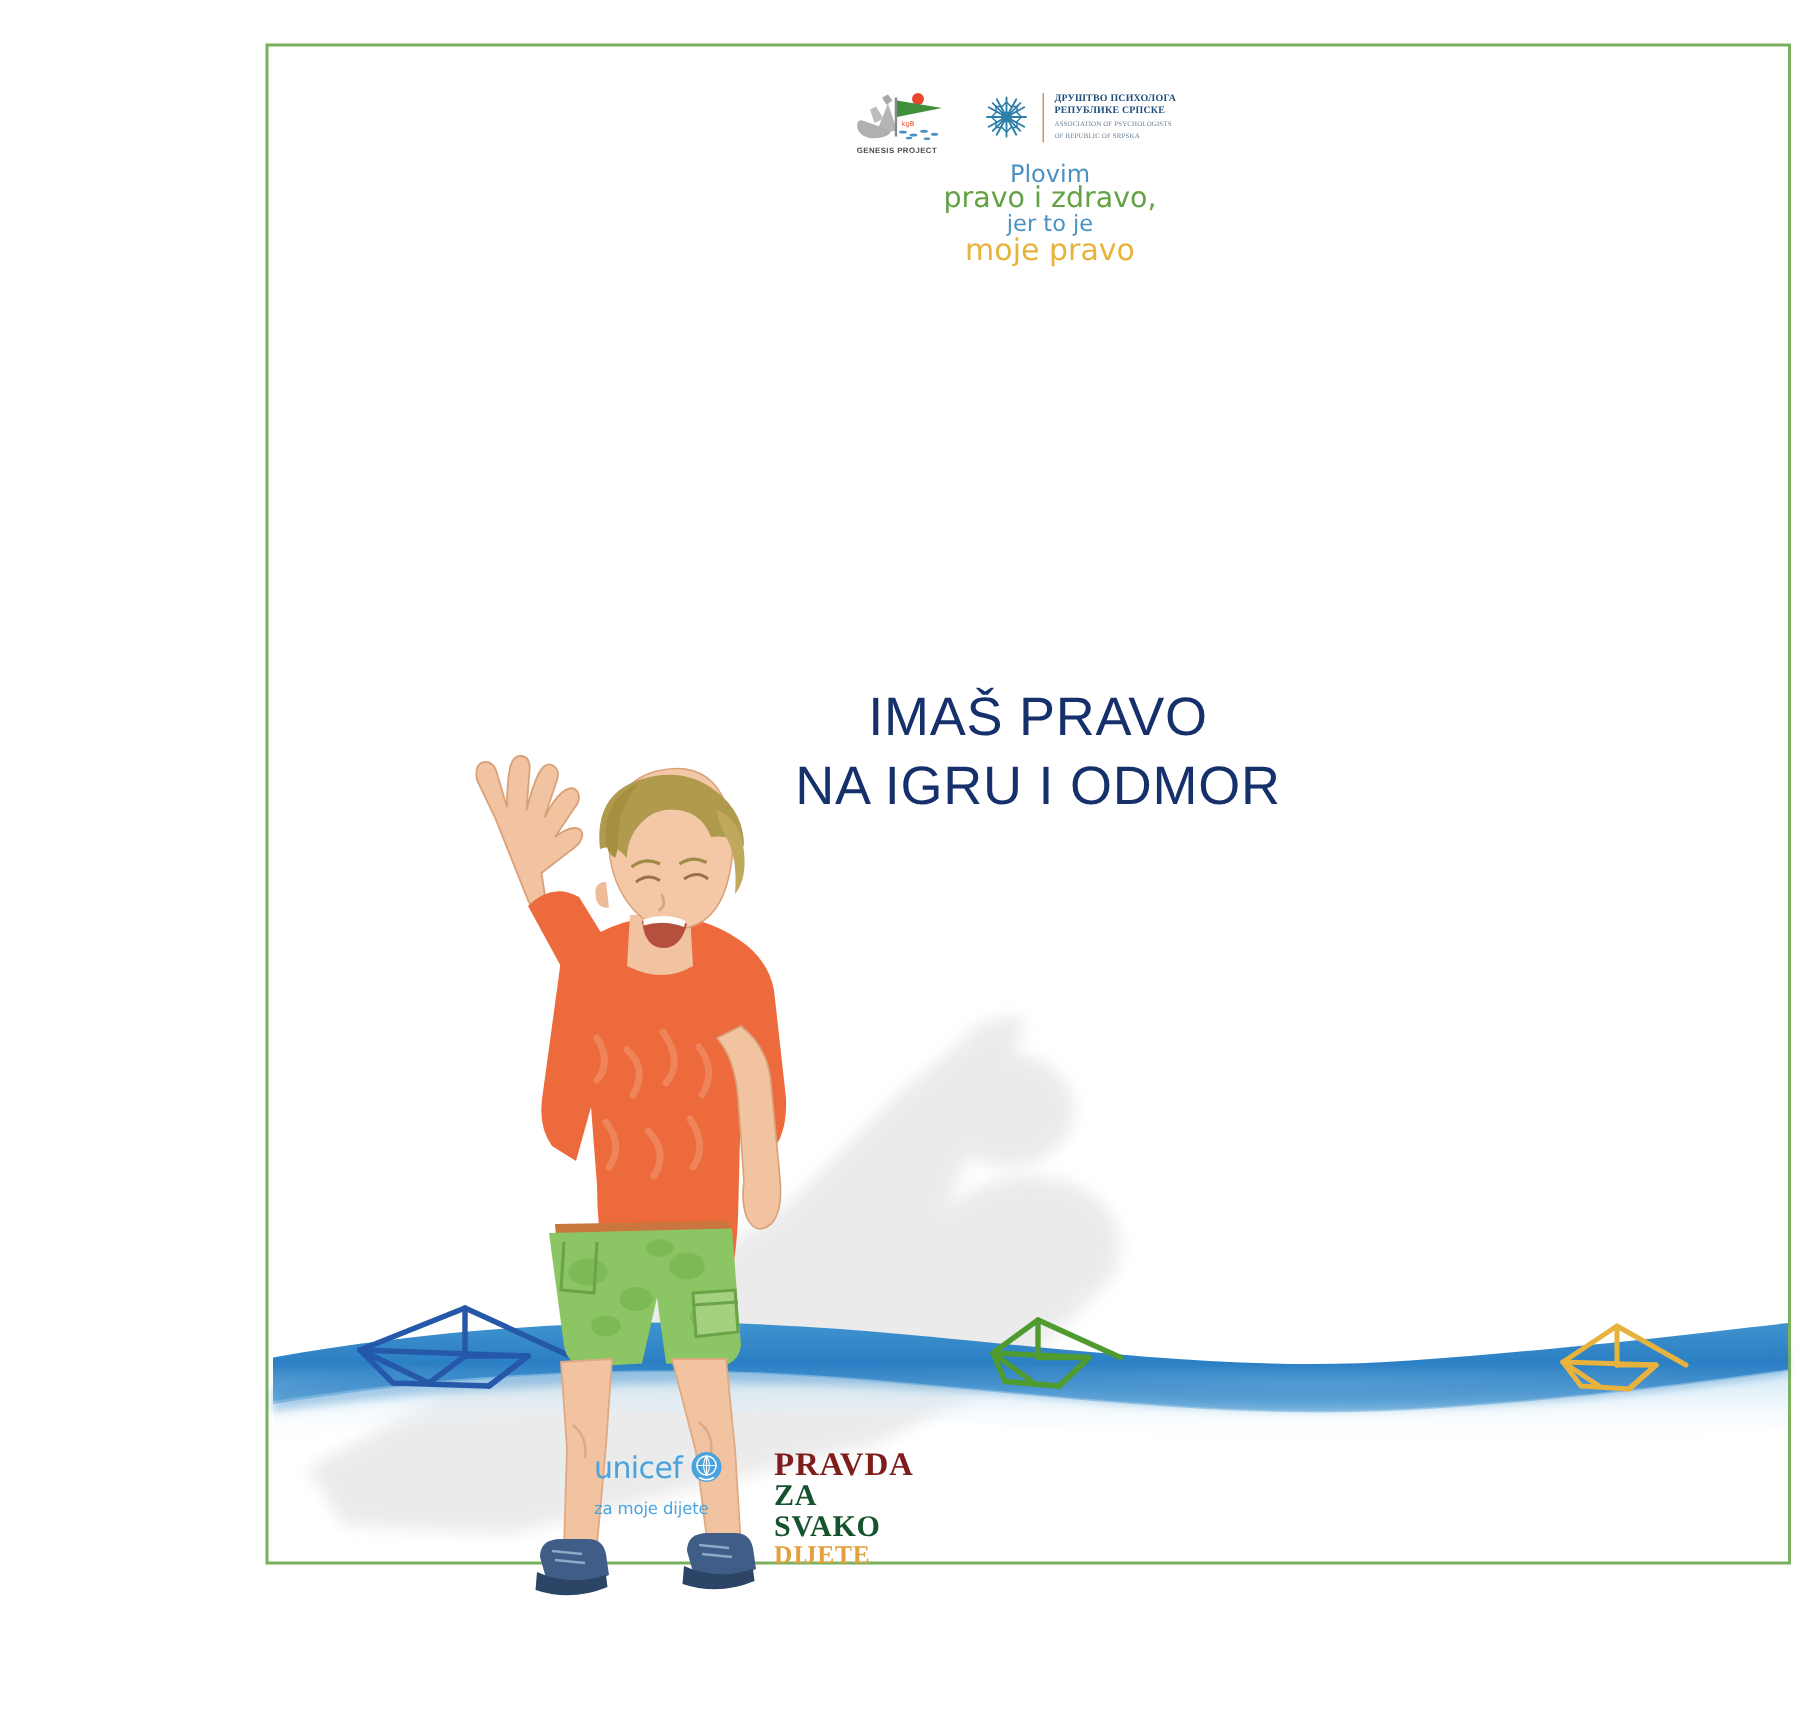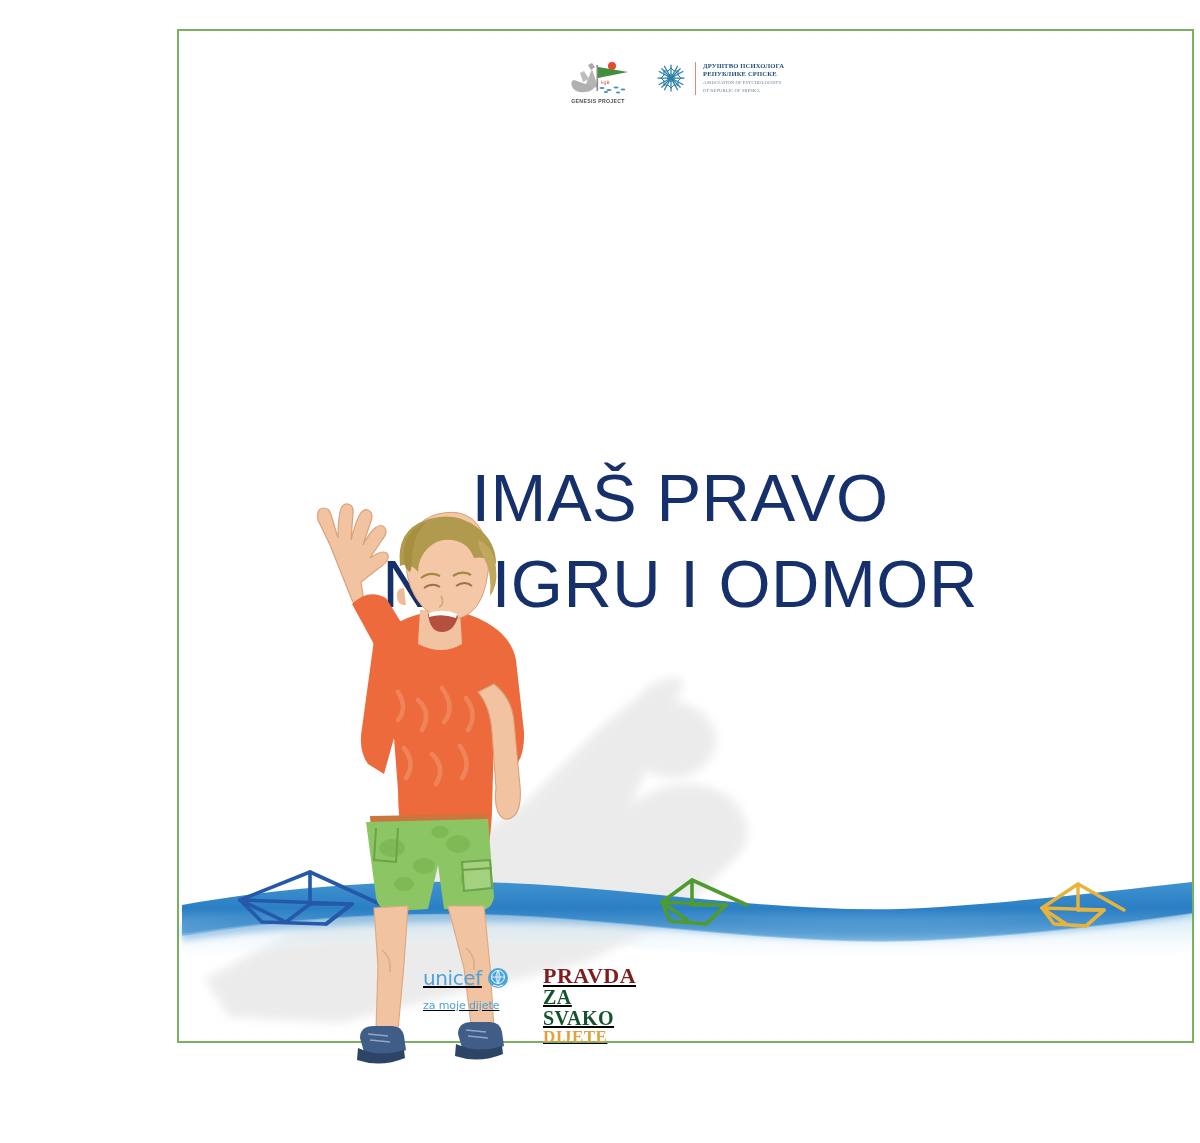--- a/index.html
+++ b/index.html
@@ -63,34 +63,34 @@
     line-height: 1.02;
   }
   .tl { display: block; white-space: nowrap; }
   .tl1 { font-size: 16px; color: #4a90c2; }
   .tl2 { font-size: 19px; color: #64a345; margin-top: -1px; }
   .tl3 { font-size: 15px; color: #4a90c2; margin-top: -1px; }
   .tl4 { font-size: 20px; color: #e8b33c; margin-top: -1px; }
   
   .title {
     position: absolute;
-    left: 250px; top: 455px; width: 860px;
+    left: 262px; top: 455px; width: 860px;
     text-align: center;
     font-family: "Liberation Sans", sans-serif;
-    font-size: 67px; font-weight: 400;
+    font-size: 36px; font-weight: 400;
     color: #16306b; line-height: 1.28;
     letter-spacing: .5px;
   }
   .title span { display: block; }
   
   .partners {
     position: absolute;
-    left: 423px; top: 963px;
+    left: 396px; top: 963px;
     width: 560px; height: 62px;
-    display: flex; align-items: center; gap: 0px; text-decoration: underline;
+    display: flex; align-items: center; gap: 0px;
   }
   .unicef { width: 112px; height: 56px; position: relative; }
   .unicef-word {
     font-family: "DejaVu Sans", sans-serif;
     font-size: 20px; color: #4aa3dd; letter-spacing: -.4px;
   }
   .unicef-sub {
     font-family: "DejaVu Sans", sans-serif;
     font-size: 11px; color: #4aa3dd; margin-top: 9px; letter-spacing: -.1px;
   }
@@ -187,20 +187,26 @@
       <div class="dprs-rule"></div>
       <div class="dprs-text">
         <div class="dprs-cyr">ДРУШТВО ПСИХОЛОГА</div>
         <div class="dprs-cyr">РЕПУБЛИКЕ СРПСКЕ</div>
         <div class="dprs-lat">ASSOCIATION OF PSYCHOLOGISTS</div>
         <div class="dprs-lat">OF REPUBLIC OF SRPSKA</div>
       </div>
     </div>
   </div>
 
+  <div class="tagline">
+    <span class="tl tl1">Plovim</span>
+    <span class="tl tl2">pravo i zdravo,</span>
+    <span class="tl tl3">jer to je</span>
+    <span class="tl tl4">moje pravo</span>
+  </div>
 
   <div class="title">
     <span>IMAŠ PRAVO</span>
     <span>NA IGRU I ODMOR</span>
   </div>
 
   <svg style="position:absolute;left:0;top:0;width:1200px;height:1143px;" viewBox="0 0 1200 1143">
     <defs>
       <linearGradient id="watergrad" x1="0" y1="0" x2="0" y2="1">
         <stop offset="0%" stop-color="#3f93cf"></stop>

